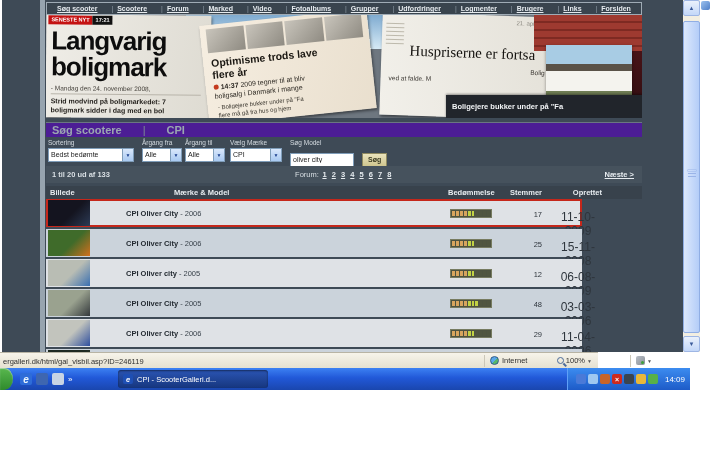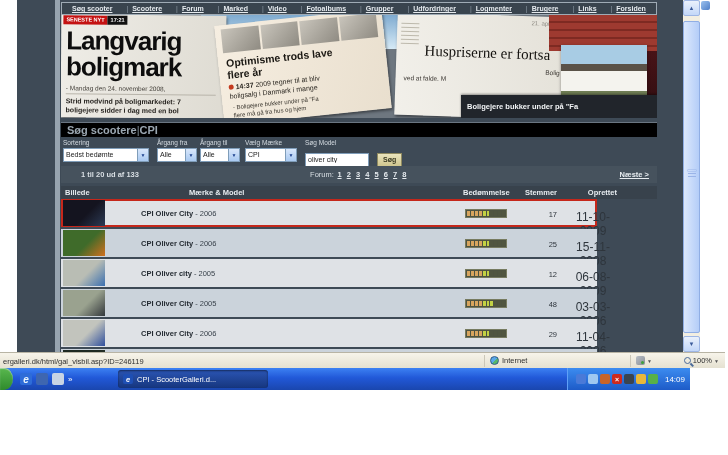--- a/index.html
+++ b/index.html
@@ -1,20 +1,20 @@
 <!DOCTYPE html>
 <html><head>
 <meta charset="utf-8">
 <style>
   html,body{margin:0;padding:0;background:#fff;}
   *{box-sizing:border-box;font-family:"Liberation Sans","DejaVu Sans",sans-serif;}
   #canvas{position:relative;width:728px;height:455px;background:#fff;overflow:hidden;}
 
   
-  #viewport{position:absolute;left:17px;top:0;width:683px;height:352px;background:#3E4A56;overflow:hidden;}
+  #viewport{position:absolute;left:2px;top:0;width:683px;height:352px;background:#3E4A56;overflow:hidden;}
   #page-strip{position:absolute;left:38px;top:0;width:5px;height:352px;background:#97A4AF;}
   #content{position:absolute;left:44px;top:0;width:596px;height:352px;}
 
   
   #topnav{position:absolute;left:0;top:2px;width:596px;height:13px;background:#39444E;border:1px solid #9FABB5;display:flex;align-items:center;justify-content:space-between;padding:0 10px;}
   .nav-item{font-size:7px;font-weight:bold;white-space:nowrap;}
   .nav-item a{color:#E6EBEF;text-decoration:underline;cursor:pointer;}
   .nav-item + .nav-item::before{content:"|";color:#8C99A4;margin:0 4px;font-weight:normal;}
 
   
@@ -44,36 +44,36 @@
   .photo-strip i{flex:1;background:linear-gradient(135deg,#C9C5BC,#8F8B82);}
   .m-hl{position:absolute;left:8px;top:32px;font-size:10.5px;font-weight:bold;color:#1B1813;line-height:12px;white-space:nowrap;}
   .m-body{position:absolute;left:8px;top:58px;font-size:7px;color:#2A2620;line-height:9px;white-space:nowrap;}
   .clockdot{display:inline-block;width:5px;height:5px;border-radius:50%;background:#C43A1E;margin-right:2px;}
   .m-time{font-weight:bold;}
   .m-sub{position:absolute;left:10px;top:79px;font-size:6px;color:#3C3830;line-height:8px;white-space:nowrap;}
   .caption-bar{position:absolute;left:400px;top:80px;width:196px;height:23px;background:#21252B;z-index:4;display:flex;align-items:center;box-shadow:0 -1px 2px rgba(0,0,0,.4);}
   .caption-bar span{color:#F2F4F6;font-size:7.5px;font-weight:bold;padding-left:6px;white-space:nowrap;}
 
   
-  #section-header{position:absolute;left:0;top:122px;width:596px;height:15px;background:#000000;border-top:1px solid #6B7682;display:flex;align-items:center;gap:0;padding-left:6px;}
+  #section-header{position:absolute;left:0;top:122px;width:596px;height:15px;background:#4c1d95;border-top:1px solid #6B7682;display:flex;align-items:center;gap:21px;padding-left:6px;}
   #section-header .t{font-size:11px;font-weight:bold;color:#9BA7B1;}
   #section-header .d{font-size:11px;color:#7E8B95;}
 
   
   #filters{position:absolute;left:0;top:139px;width:596px;height:25px;}
   .field{position:absolute;top:0;}
   .field .flabel{font-size:6.5px;color:#D4DBE1;display:block;height:9px;}
   .xp-select{position:relative;height:14px;background:#fff;border:1px solid #7F9DB9;font-size:7px;color:#222;padding:2px 13px 0 2px;cursor:pointer;white-space:nowrap;overflow:hidden;}
   .sel-arrow{position:absolute;right:0;top:0;width:11px;height:100%;background:linear-gradient(#D9E7FB,#A9C9F1);border-left:1px solid #7F9DB9;color:#1A3E8C;font-size:5px;display:flex;align-items:center;justify-content:center;}
   .xp-input{height:14px;width:100%;background:#fff;border:1px solid #7F9DB9;font-size:7px;color:#222;padding:0 2px;}
   .xp-btn{height:14px;background:linear-gradient(#EAE4BC,#CFC68F);border:1px solid #8F8A60;font-size:7px;font-weight:bold;color:#3A3A22;padding:0 5px;cursor:pointer;}
 
   
   #pagination{position:absolute;left:0;top:166px;width:596px;height:17px;background:#46525D;display:flex;align-items:center;font-size:7.5px;color:#D9DFE4;}
-  #range-text{font-weight:bold;padding-left:20px;}
+  #range-text{font-weight:bold;padding-left:6px;}
   #pages-center{position:absolute;left:50%;transform:translateX(-50%);white-space:nowrap;}
   .page-num{color:#E6EBEF;font-weight:bold;text-decoration:underline;margin:0 1.5px;cursor:pointer;}
   #next-link{position:absolute;right:8px;font-weight:bold;text-decoration:underline;color:#E6EBEF;cursor:pointer;}
 
   
   #table-head{position:absolute;left:0;top:186px;width:596px;height:13px;background:#38424C;color:#E7ECF0;font-size:7.5px;font-weight:bold;}
   #table-head span{position:absolute;top:2px;}
   .h-billede{left:4px;} .h-model{left:80px;padding-left:48px;}
   .h-rating{left:402px;} .h-votes{left:446px;width:50px;text-align:right;} .h-date{left:508px;width:48px;text-align:right;}
   #table-rows{position:absolute;left:0;top:199px;width:596px;height:153px;overflow:hidden;}
@@ -90,21 +90,21 @@
   .rdate{position:absolute;left:508px;top:11px;width:48px;text-align:center;font-size:12px;color:#2E353C;}
 
   
   #scrollbar{position:absolute;left:683px;top:0;width:17px;height:352px;background:#F2EEE1;}
   .sb-btn{position:absolute;left:0;width:17px;height:16px;background:linear-gradient(#EAF1FC,#C3D7F8);border:1px solid #9EB6E4;border-radius:2px;color:#3A5A9A;font-size:6px;display:flex;align-items:center;justify-content:center;cursor:pointer;}
   #sb-up{top:0;} #sb-down{bottom:0;}
   #sb-thumb{position:absolute;left:0;top:21px;width:17px;height:312px;background:linear-gradient(90deg,#DCE8FC,#B4CDF8);border:1px solid #90AEE4;border-radius:2px;cursor:pointer;}
   #sb-thumb::after{content:"";position:absolute;left:4px;top:148px;width:8px;height:1px;box-shadow:0 0 0 .5px #9AB4E8,0 3px 0 0 #9AB4E8,0 6px 0 0 #9AB4E8;}
 
   
-  #statusbar{position:absolute;left:0;top:352px;width:725px;height:16px;background:linear-gradient(#F7F4EA,#E5E1D1);border-top:1px solid #B8B4A4;font-size:7.5px;color:#2F2F2F;}
+  #statusbar{position:absolute;left:0;top:352px;width:598px;height:16px;background:linear-gradient(#F7F4EA,#E5E1D1);border-top:1px solid #B8B4A4;font-size:7.5px;color:#2F2F2F;}
   #status-url{position:absolute;left:3px;top:4px;white-space:nowrap;}
   .status-sep{position:absolute;top:2px;width:1px;height:12px;background:#CBC7B8;}
   #zone{position:absolute;left:490px;top:3px;display:flex;align-items:center;gap:3px;}
   .globe{width:9px;height:9px;border-radius:50%;border:1px solid #2E5A88;background:linear-gradient(135deg,#5AA8E8 0 55%,#58B868 55% 100%);}
   #flag-icon{position:absolute;left:636px;top:3px;display:flex;align-items:center;gap:2px;}
   .flag-dot{width:9px;height:9px;border-radius:2px;background:linear-gradient(135deg,#B8BEC6,#8A9098);position:relative;}
   .flag-dot::after{content:"";position:absolute;right:1px;bottom:1px;width:3px;height:3px;border-radius:50%;background:#3FA03A;}
   .caret{font-size:5px;color:#555;}
   #zoomctl{position:absolute;right:6px;top:3px;display:flex;align-items:center;gap:2px;}
   .magnifier{position:relative;width:7px;height:7px;border:1.5px solid #4A6A9A;border-radius:50%;}
@@ -170,21 +170,21 @@
         <div class="clip clip-left">
           <div class="ticker">
             <span class="ticker-label">SENESTE NYT</span>
             <span class="ticker-time">17:21</span>
           </div>
           <div class="hl1">Langvarig</div>
           <div class="hl2">boligmark</div>
           <div class="dateline">- Mandag den 24. november 2008,</div>
           <div class="lbody">
             <span>Strid modvind på boligmarkedet: 7</span><br>
-            <span>boligejere sidder i dag med en bol</span>
+            <span>boligmark sidder i dag med en bol</span>
           </div>
         </div>
 
         <div class="clip clip-right">
           <div class="r-lines">
               <i></i>
               <i></i>
               <i></i>
               <i></i>
               <i></i>

